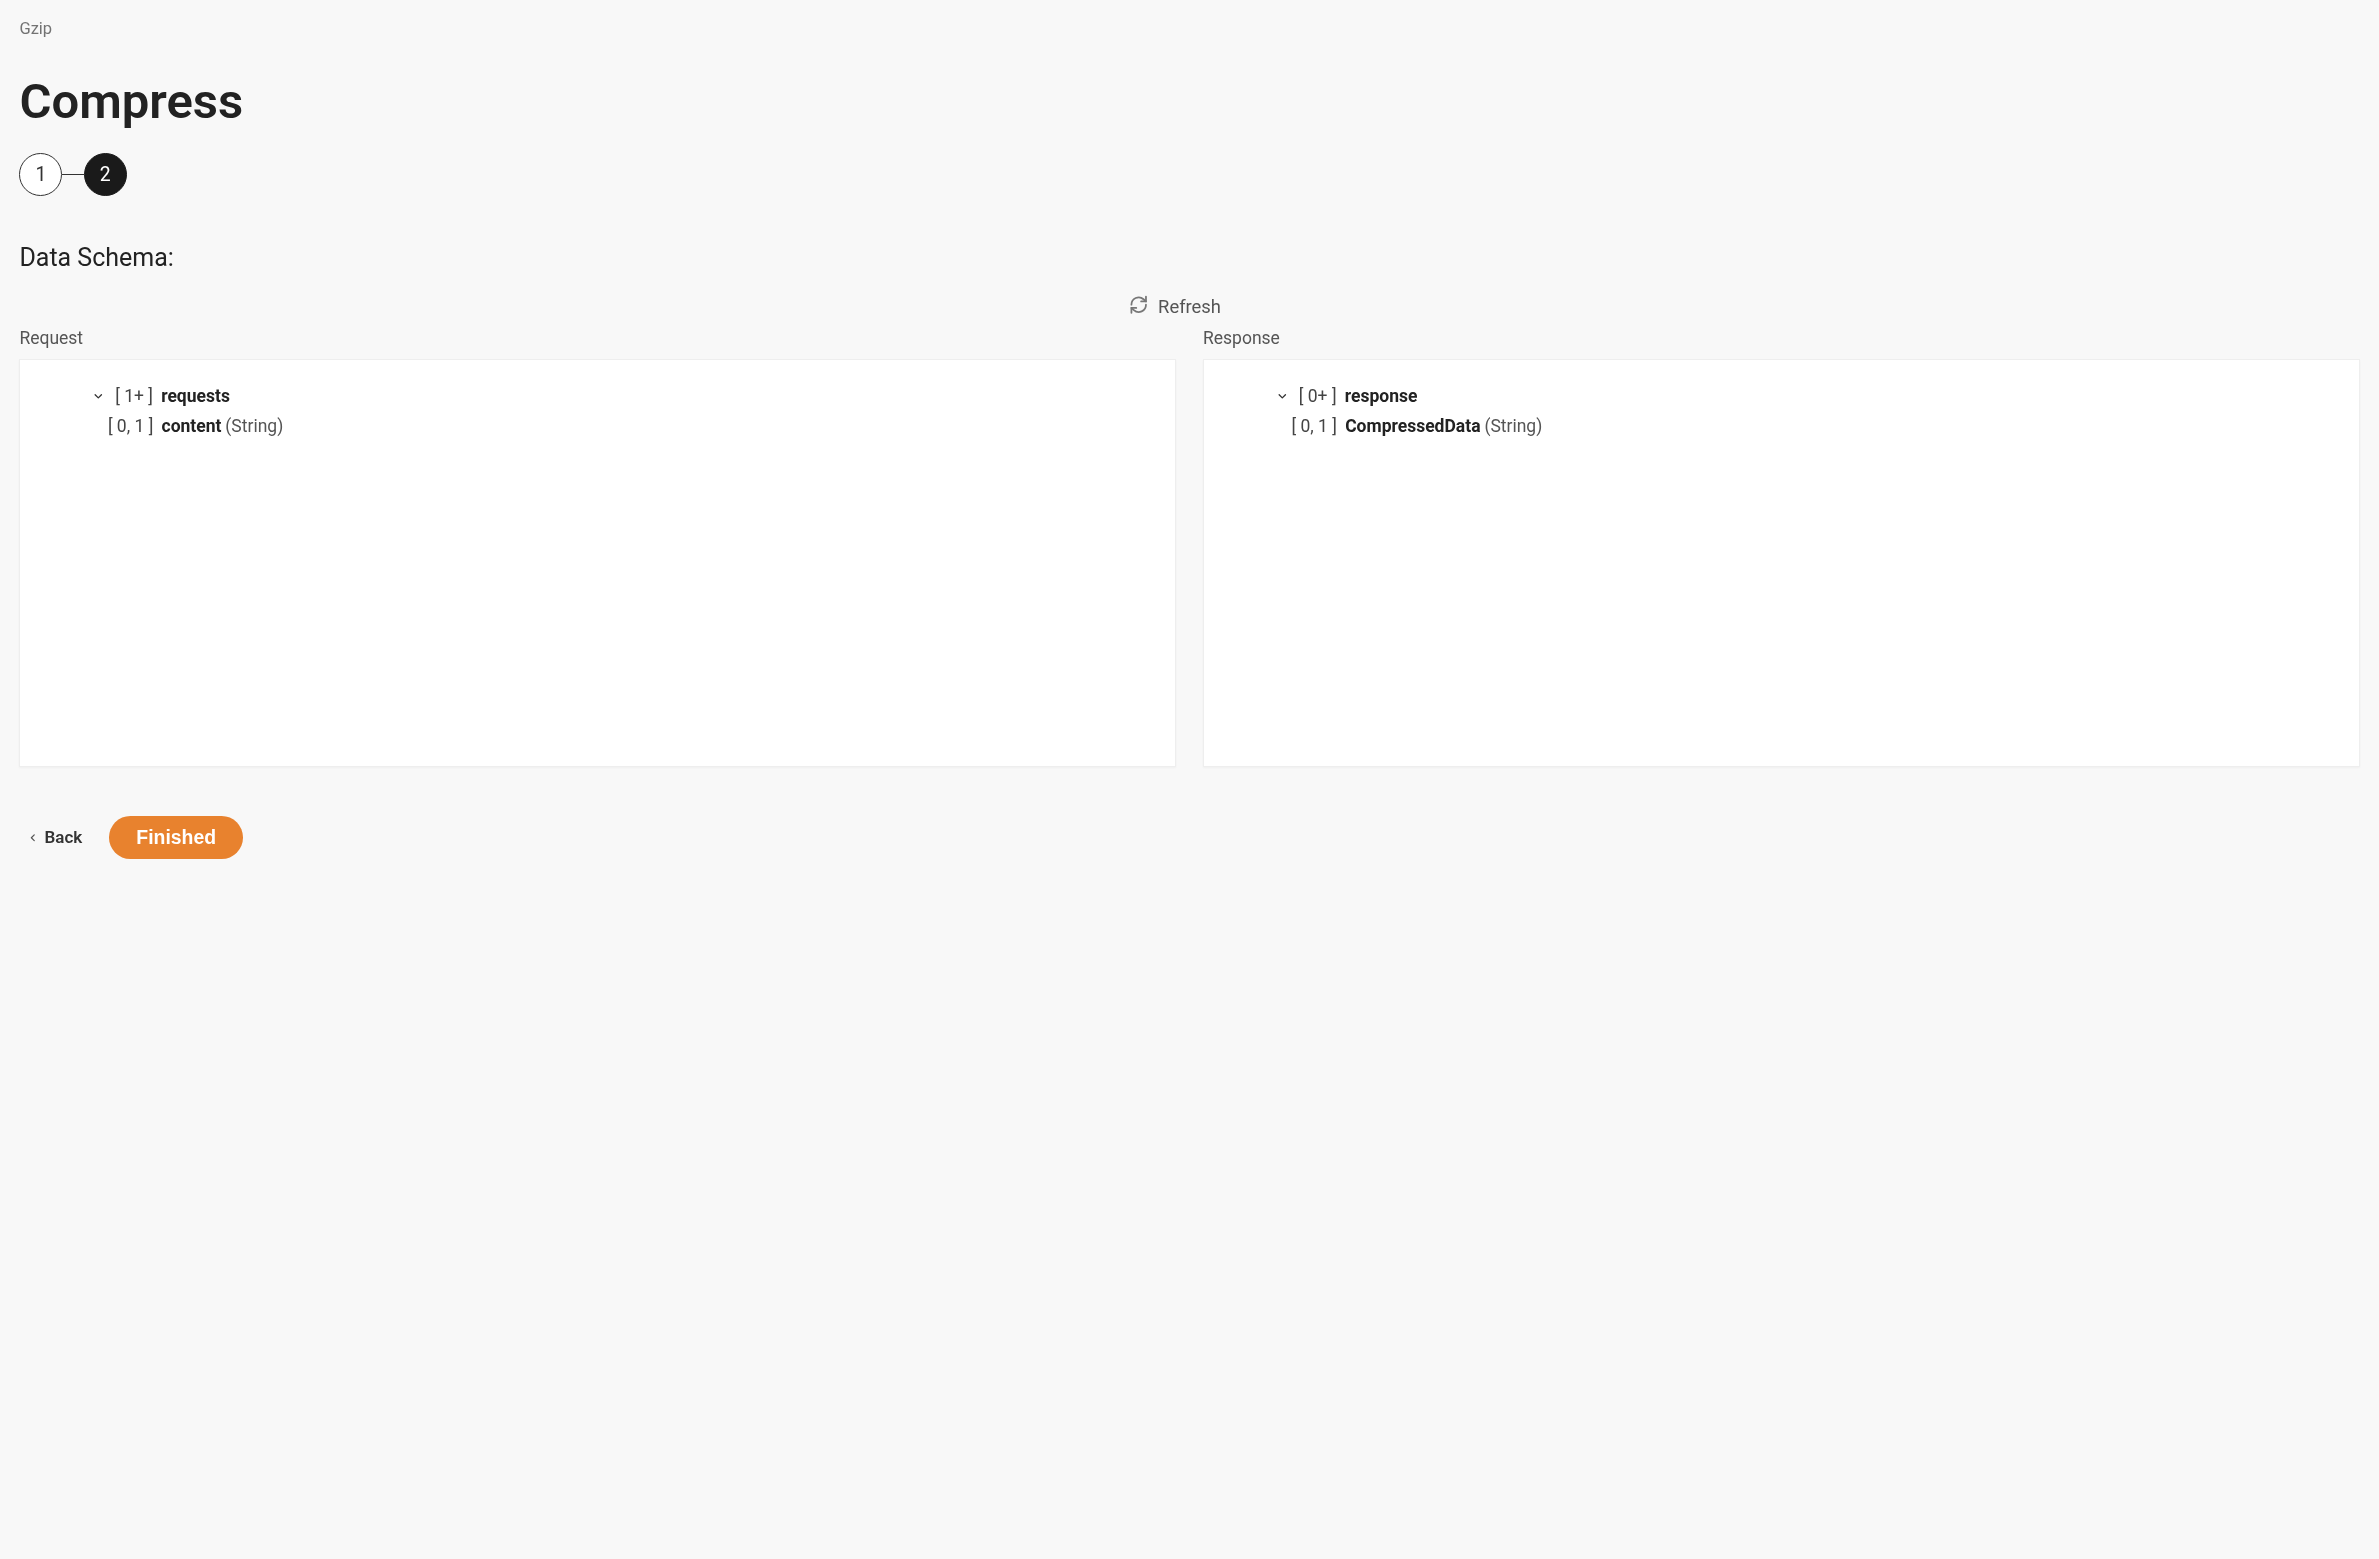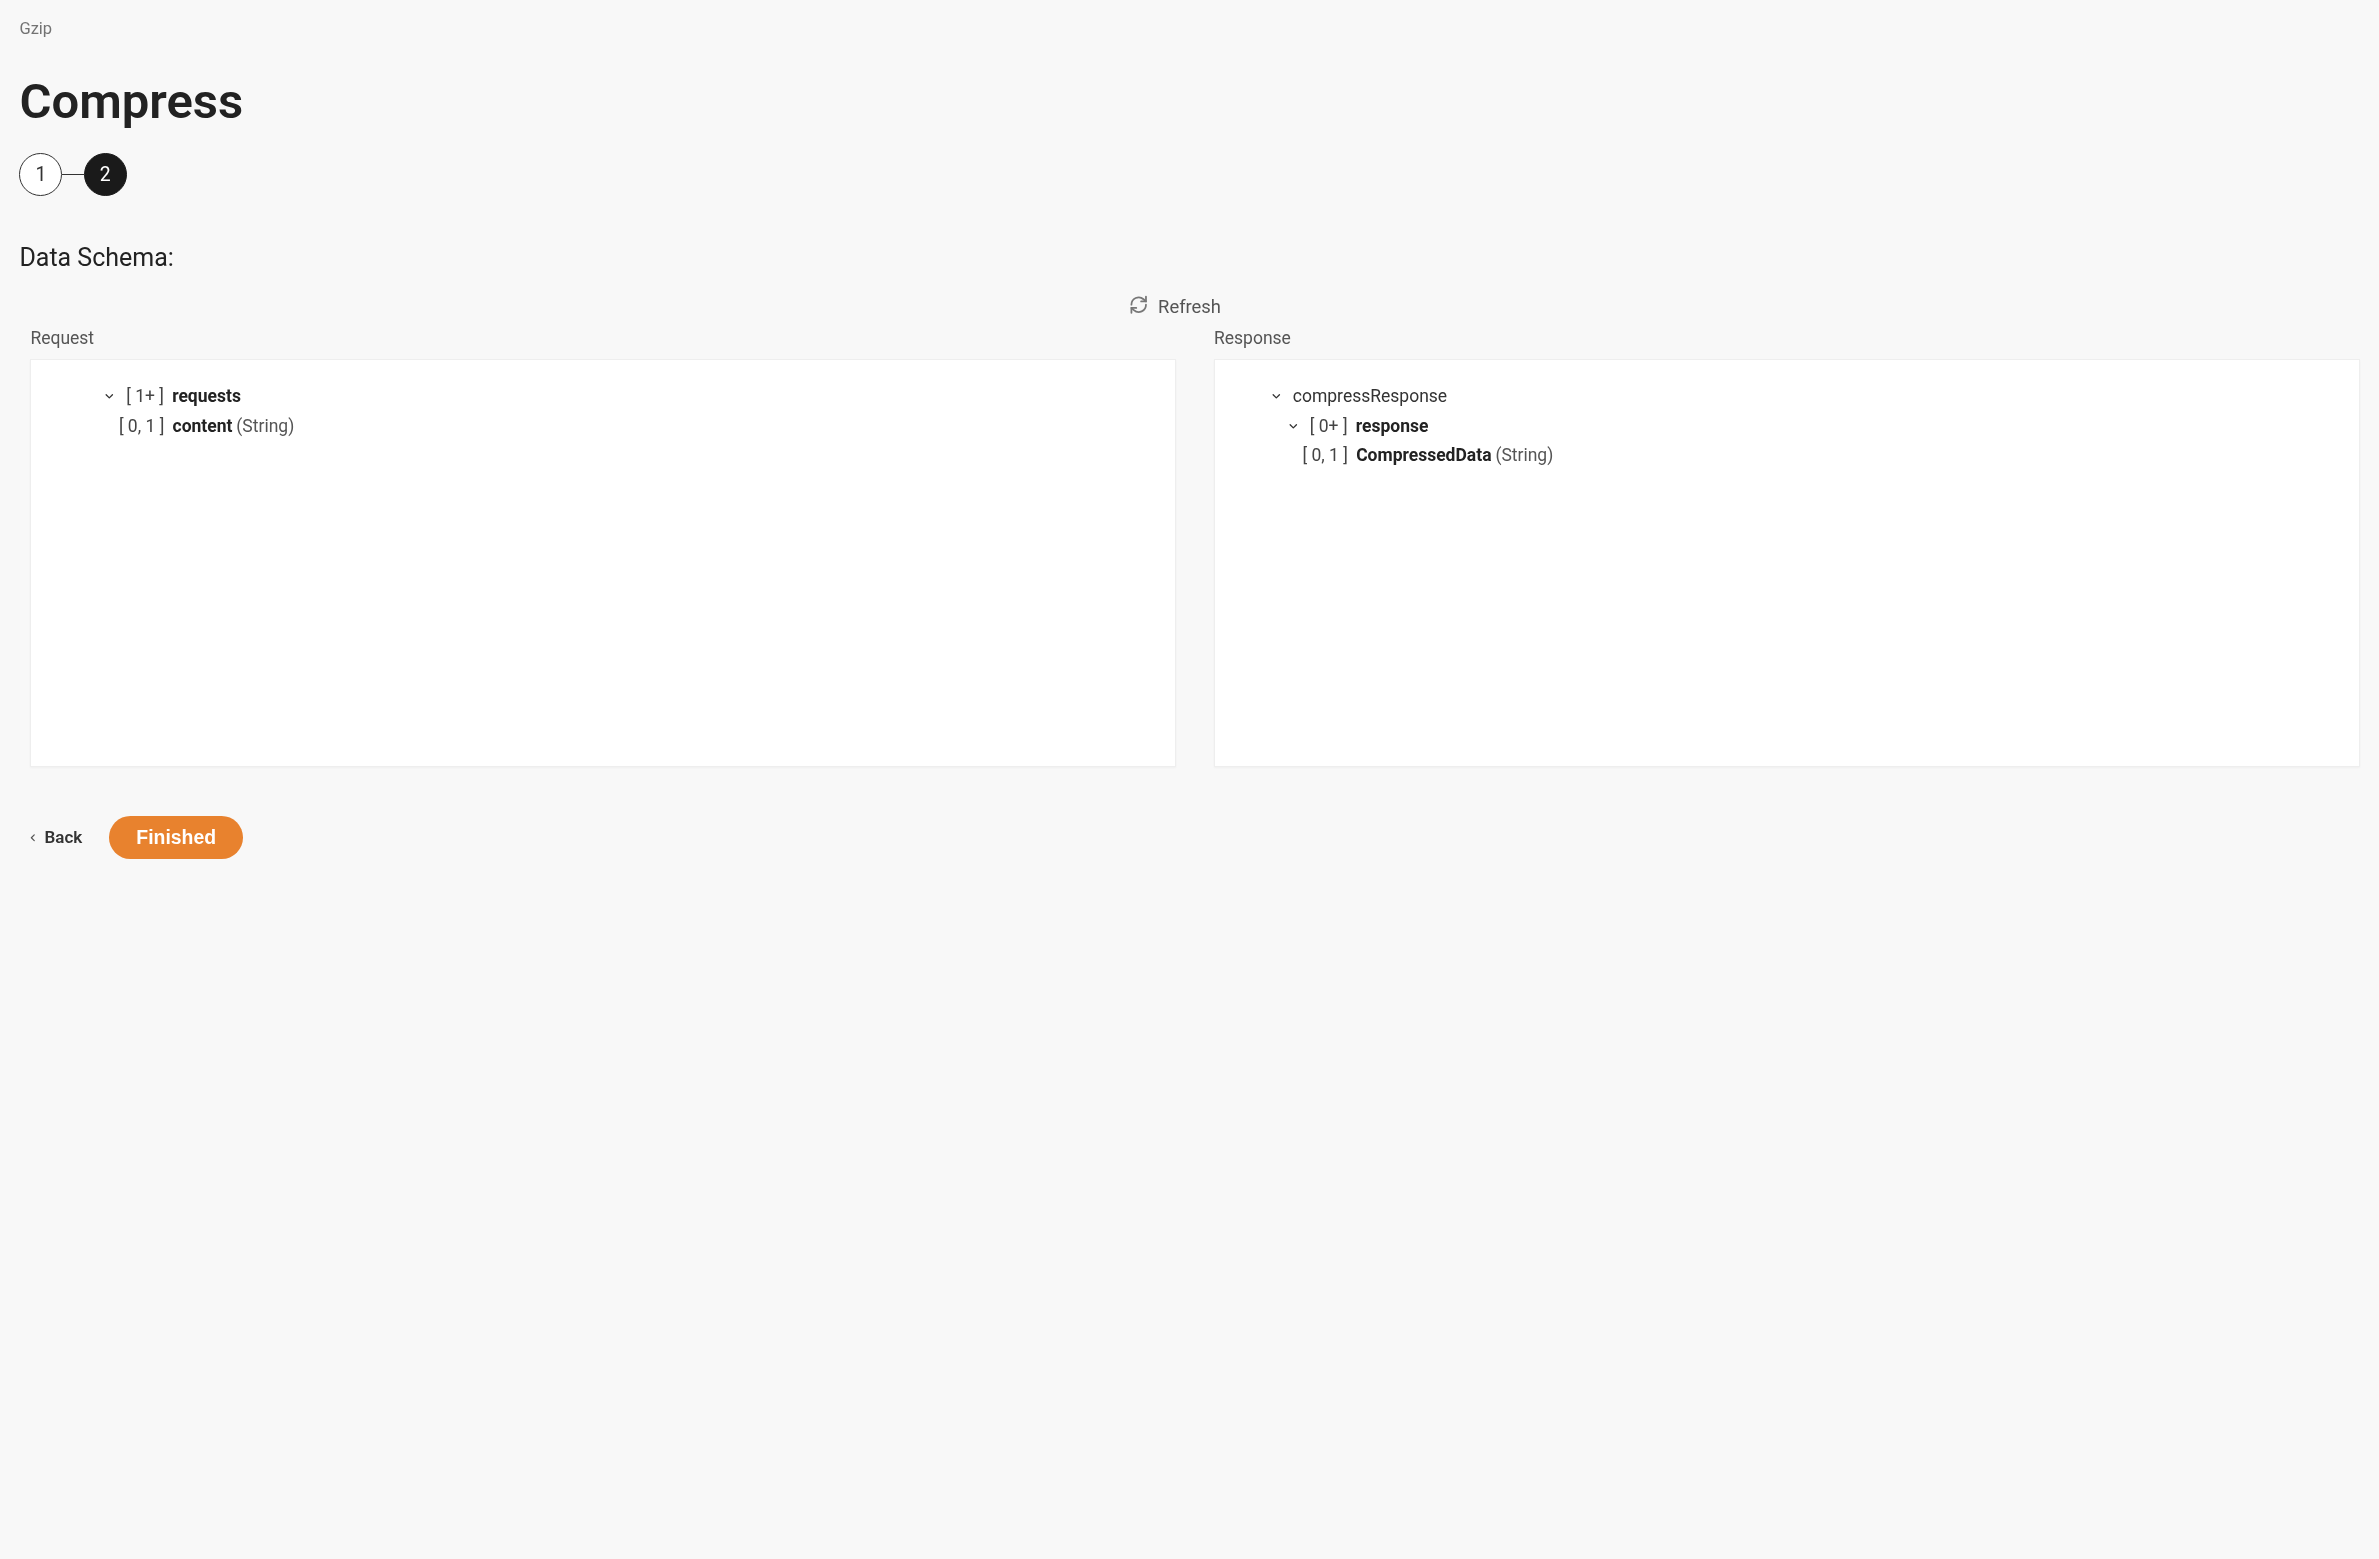--- a/index.html
+++ b/index.html
@@ -71,21 +71,21 @@
     font-size: 18.4px;
     color: #555;
     cursor: pointer;
   }
   .refresh-btn svg { width: 19.4px; height: 19.4px; }
   .schema-columns {
     display: flex;
     gap: 27px;
     margin-bottom: 39px;
   }
-  .schema-col { flex: 1; margin-left: 11px; }
+  .schema-col { flex: 1; }
   .col-label {
     font-size: 17.5px;
     color: #555;
     margin-bottom: 11.6px;
   }
   .schema-card {
     background: #fff;
     border: 1px solid #eee;
     box-shadow: 0 1px 1.9px rgba(0,0,0,0.04);
     min-height: 408px;
@@ -182,28 +182,20 @@
       </div>
       <div class="tree-row tree-indent-3">
         <span class="cardinality">[ 0, 1 ]</span>&nbsp;<span class="node-name">content</span><span class="node-type">(String)</span>
       </div>
     </div>
   </div>
 
   <div class="schema-col">
     <div class="col-label">Response</div>
     <div class="schema-card">
-      <div class="tree-row tree-indent-1">
-        <span class="chevron">
-          <svg viewBox="0 0 24 24" fill="none" stroke="#333" stroke-width="2.5" stroke-linecap="round" stroke-linejoin="round">
-              <polyline points="6 9 12 15 18 9"></polyline>
-            </svg>
-        </span>
-        <span>compressResponse</span>
-      </div>
       <div class="tree-row tree-indent-2">
         <span class="chevron">
           <svg viewBox="0 0 24 24" fill="none" stroke="#333" stroke-width="2.5" stroke-linecap="round" stroke-linejoin="round">
               <polyline points="6 9 12 15 18 9"></polyline>
             </svg>
         </span>
         <span class="cardinality">[ 0+ ]</span>&nbsp;<span class="node-name">response</span>
       </div>
       <div class="tree-row tree-indent-3">
         <span class="cardinality">[ 0, 1 ]</span>&nbsp;<span class="node-name">CompressedData</span><span class="node-type">(String)</span>

